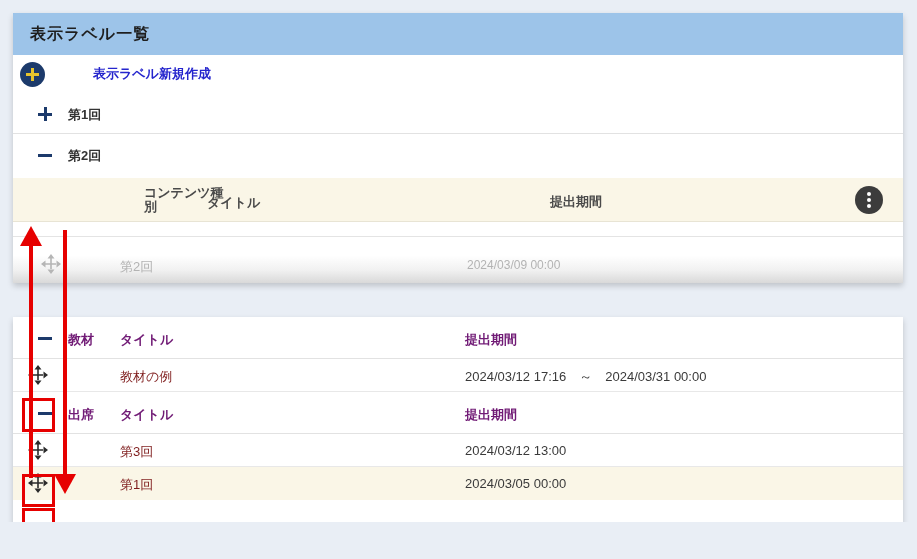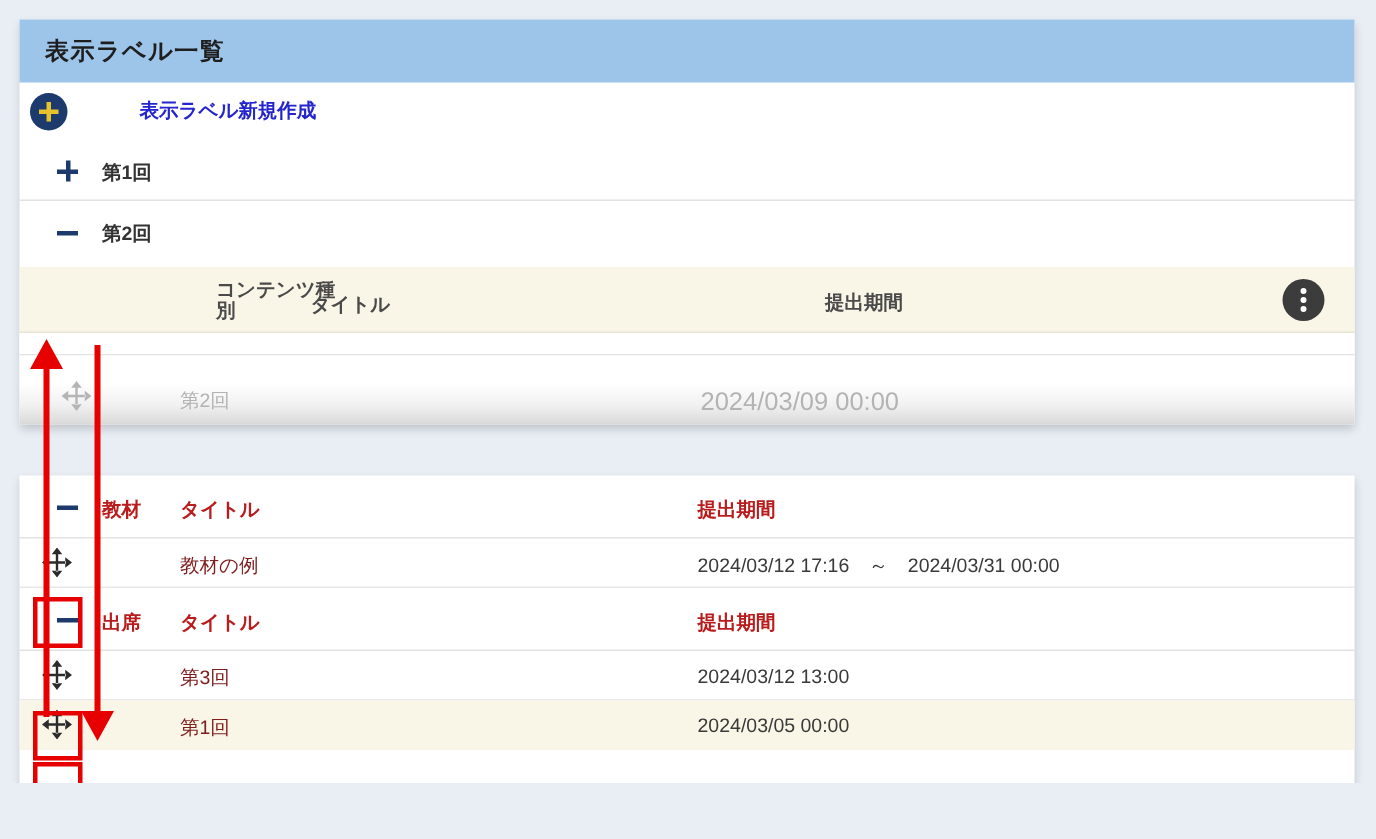--- a/index.html
+++ b/index.html
@@ -42,29 +42,29 @@
   .th-period { position:absolute; left:537px; top:15px; }
   .kebab { position:absolute; left:842px; top:8px; width:28px; height:28px; border-radius:50%;
            background:#3c3c3c; display:flex; flex-direction:column; align-items:center;
            justify-content:center; gap:2px; cursor:pointer; }
   .kebab i { width:4px; height:4px; border-radius:50%; background:#fff; }
 
   .row-empty { top:209px; height:15px; background:#fff; border-bottom:1px solid #e4e4e4; }
   .row-ghost { top:224px; height:46px;
                background:linear-gradient(180deg,#ffffff 40%,#f1f1f1 72%,#d9d9d9 100%); }
   .row-ghost .ghost-title  { position:absolute; left:107px; top:21px; font-size:13px; color:#b3b3b3; }
-  .row-ghost .ghost-period { position:absolute; left:454px; top:21px; font-size:17px; color:#b3b3b3; }
+  .row-ghost .ghost-period { position:absolute; left:454px; top:21px; font-size:12px; color:#b3b3b3; }
 
   
   .move-handle { position:absolute; width:20px; height:20px; cursor:move; }
   .ghost-handle { left:28px; top:17px; }
 
   
   .sec-head { position:relative; height:42px; border-bottom:1px solid #e2e2e2;
-              font-size:13px; font-weight:bold; color:#b91c1c; }
+              font-size:13px; font-weight:bold; color:#701a75; }
   .sec-head .toggle { top:14px; }
   .sec-cat    { position:absolute; left:55px;  top:14px; }
   .sec-title  { position:absolute; left:107px; top:14px; }
   .sec-period { position:absolute; left:452px; top:14px; }
 
   .item-row { position:relative; height:33px; border-bottom:1px solid #e8e8e8; font-size:13px; }
   .item-row:last-child { border-bottom:none; }
   .item-row .move-handle { left:15px; top:6px; }
   .item-title  { position:absolute; left:107px; top:9px; color:#7f1d1d; }
   .item-period { position:absolute; left:452px; top:9px; color:#3a3a3a;text-align:right; }

